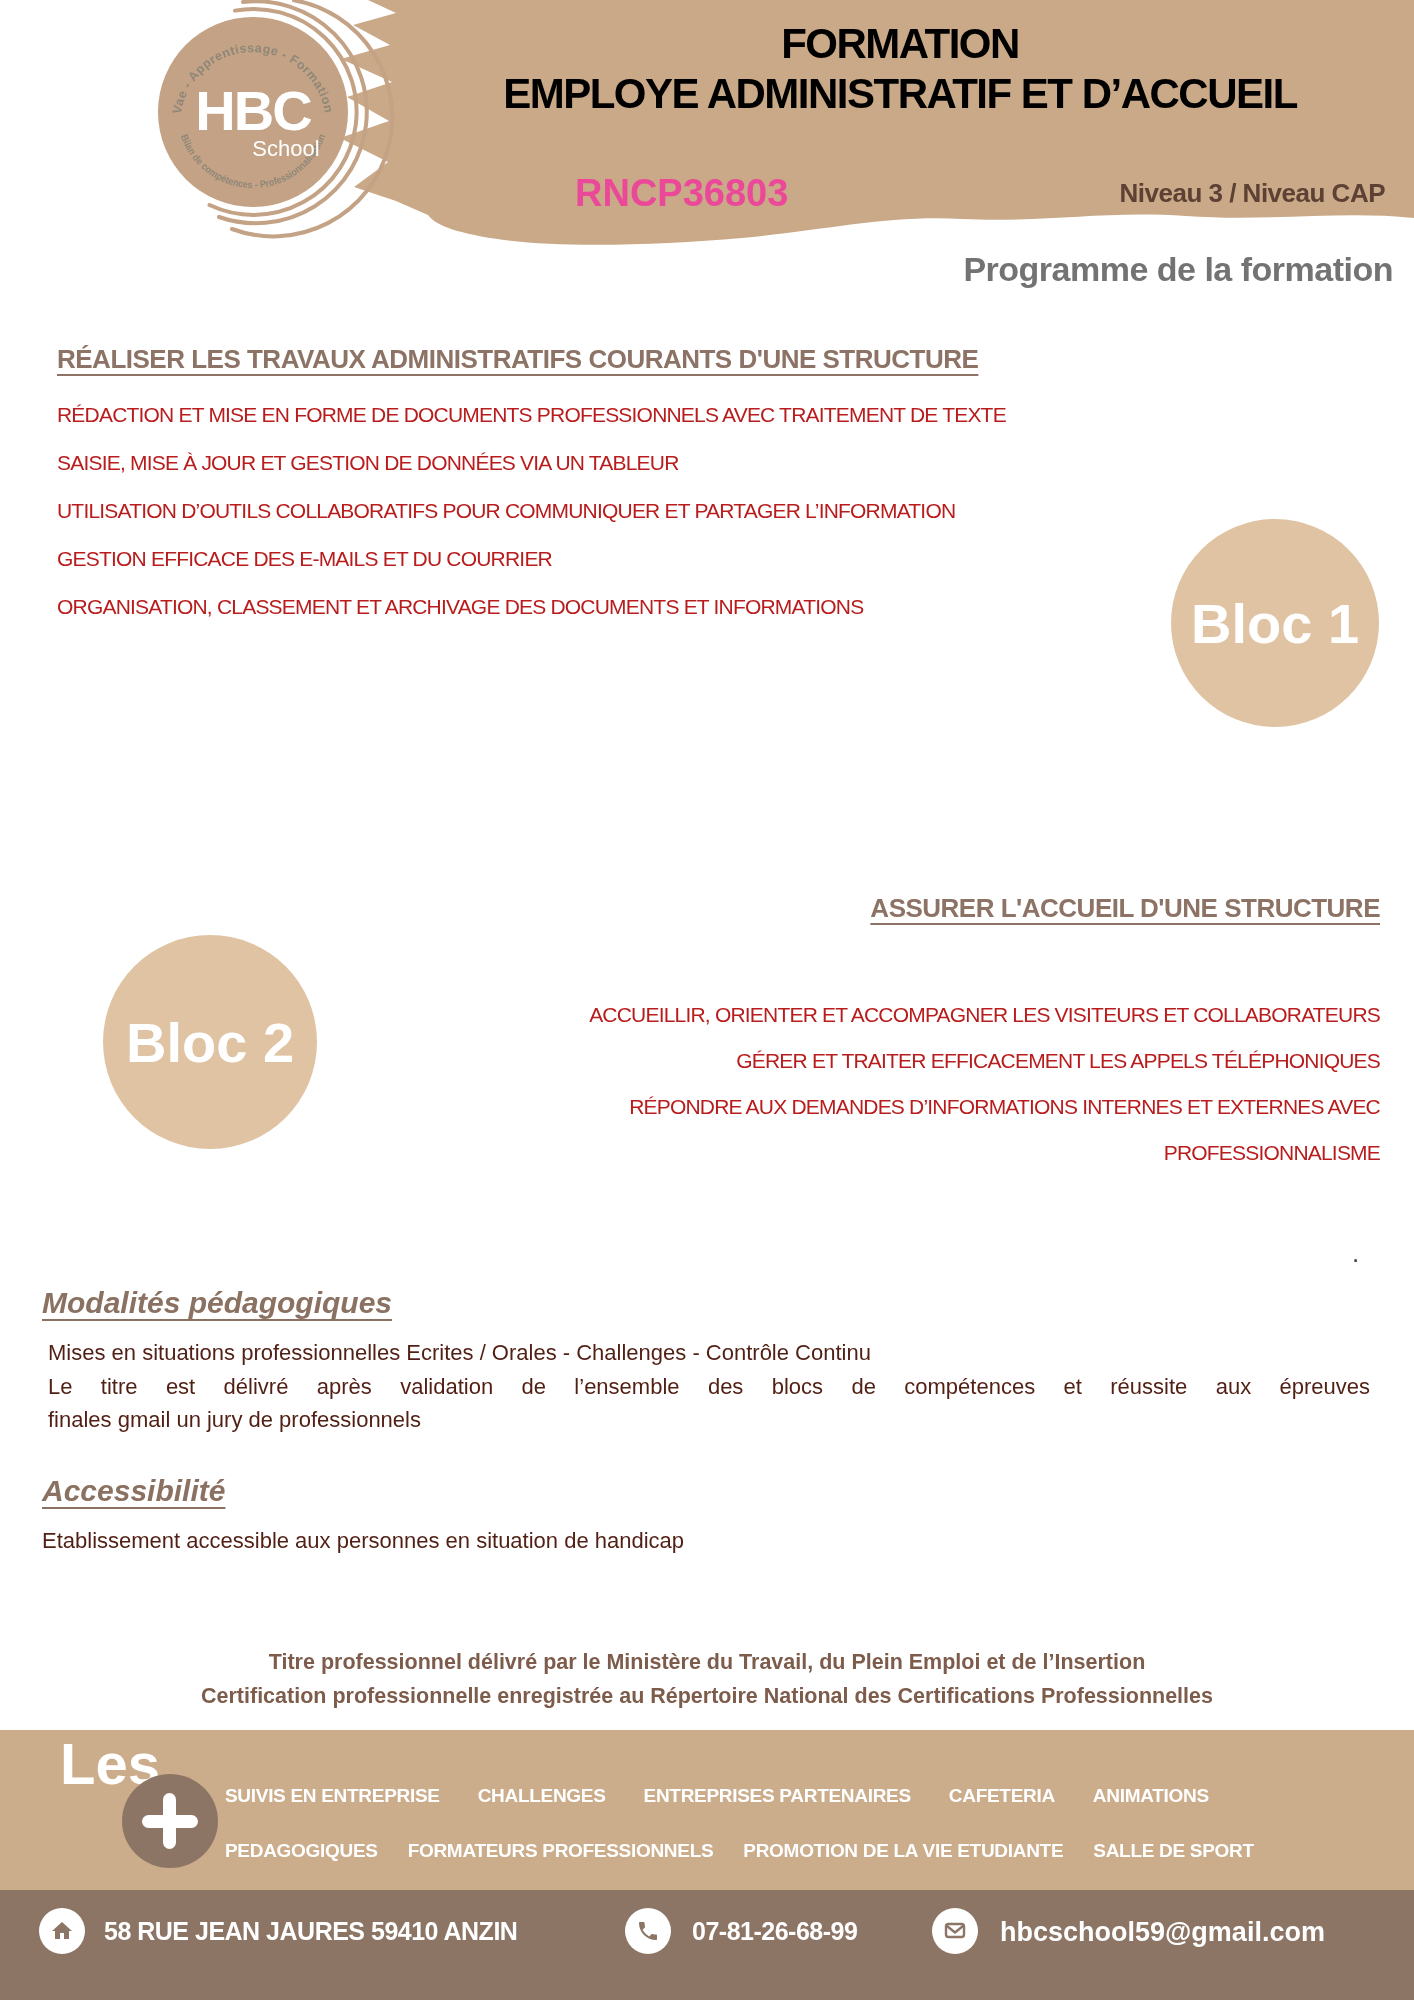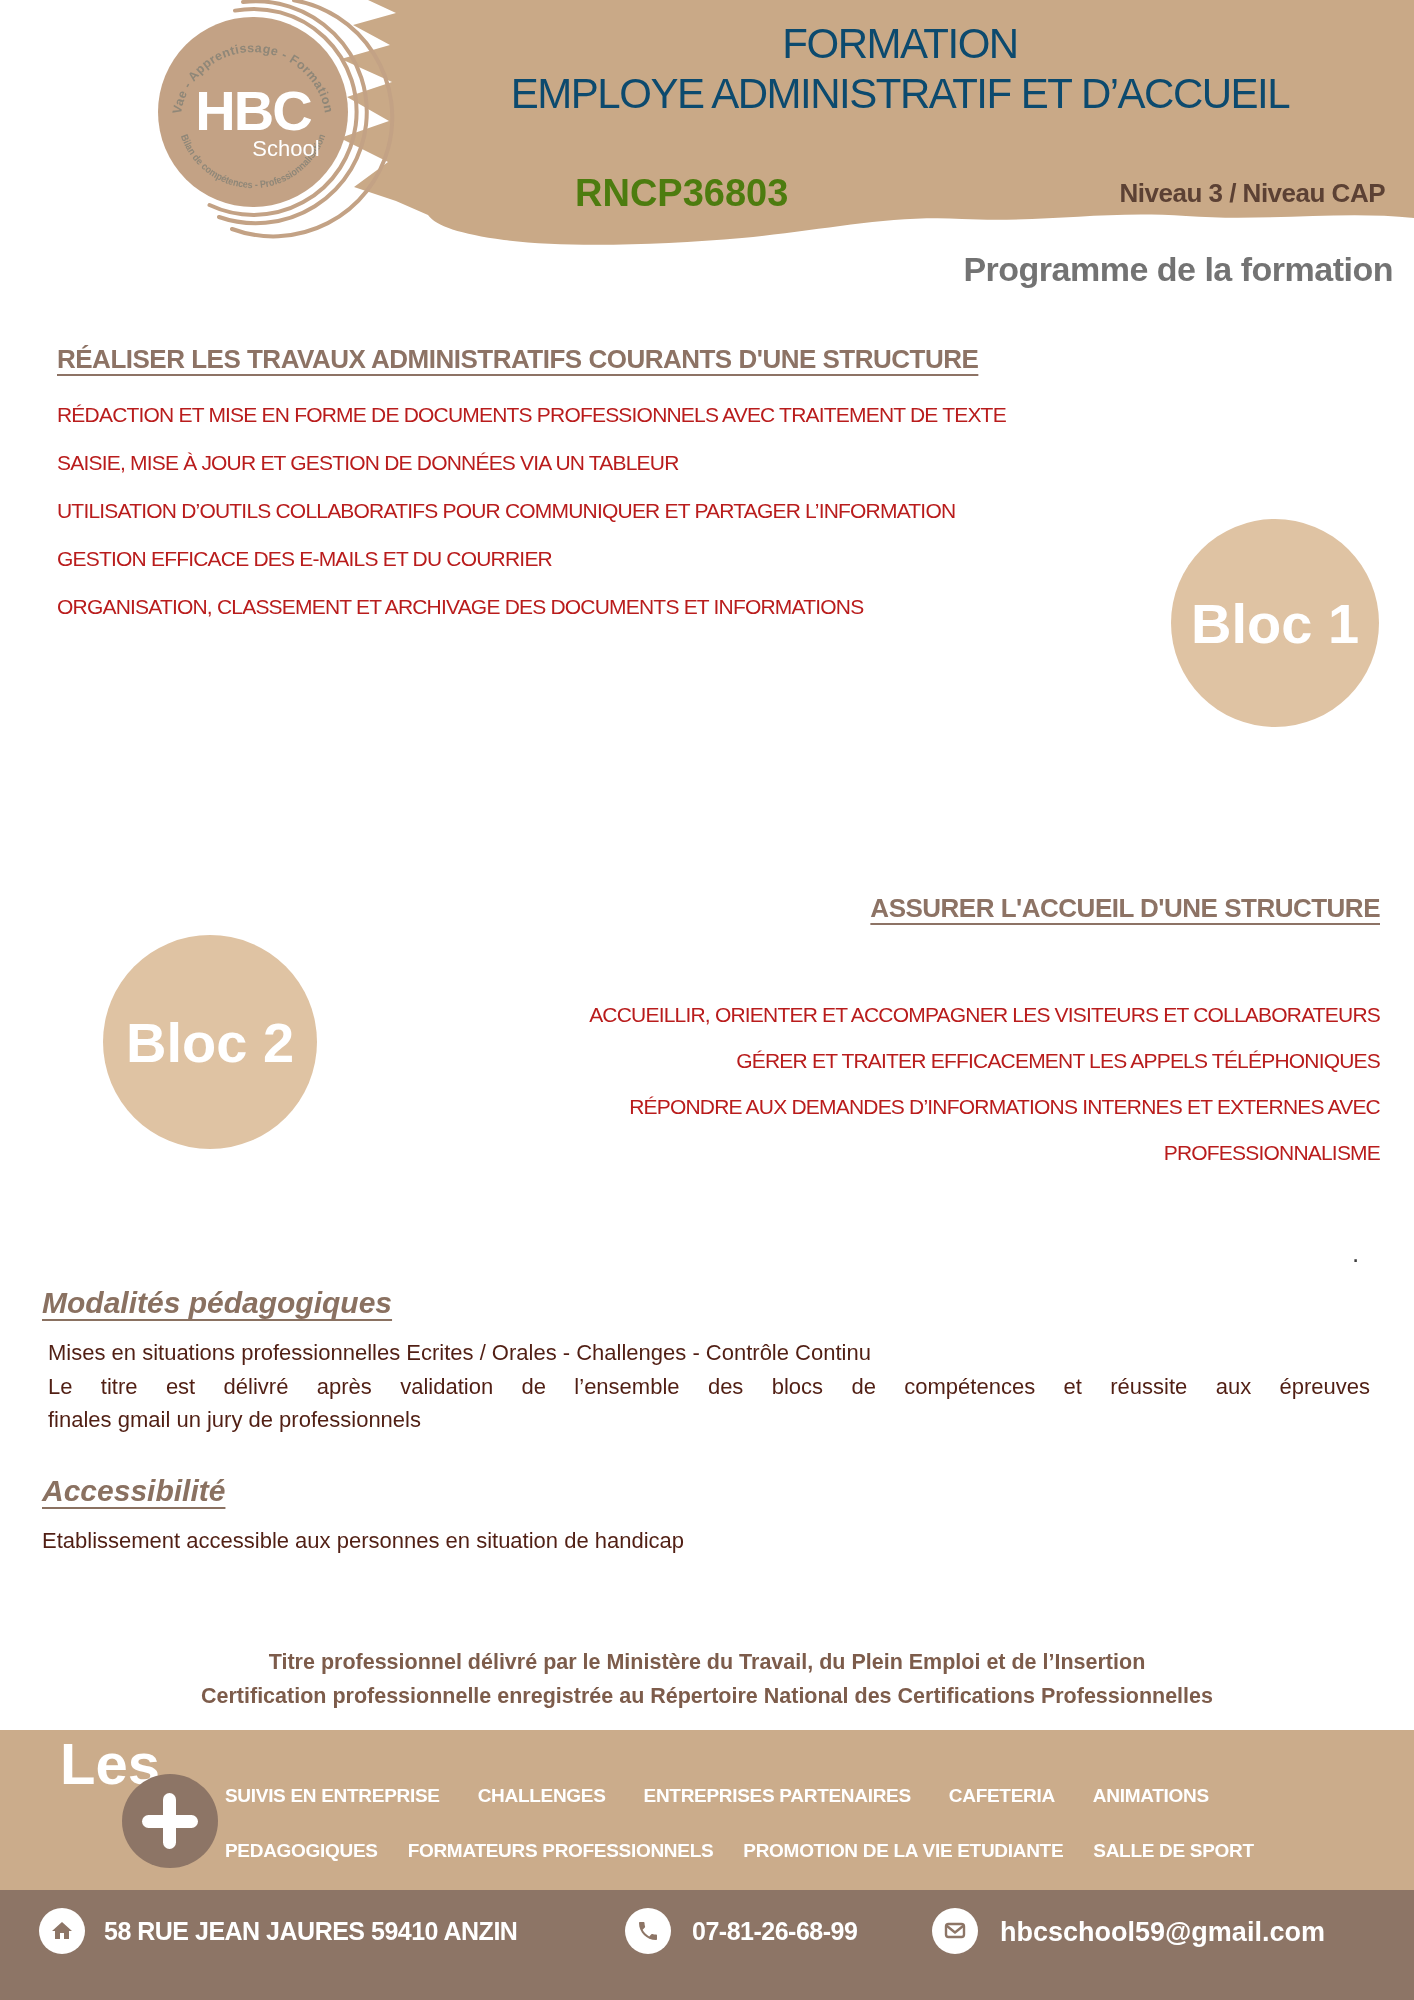--- a/index.html
+++ b/index.html
@@ -1,25 +1,25 @@
 <!DOCTYPE html>
 <html><head>
 <meta charset="utf-8">
 <style>
   html,body{margin:0;padding:0;background:#fff;}
   .page{position:relative;width:1414px;height:2000px;background:#ffffff;overflow:hidden;
         font-family:"Liberation Sans",sans-serif;}
   
   .banner-svg{position:absolute;left:0;top:0;}
   .logo-svg{position:absolute;left:58px;top:0;}
-  .banner-line{position:absolute;left:440px;width:920px;text-align:center;color:#0c4a6e;
-               font-weight:normal;font-size:42px;letter-spacing:-1.5px;}
+  .banner-line{position:absolute;left:440px;width:920px;text-align:center;color:#000000;
+               font-weight:bold;font-size:42px;letter-spacing:-1.5px;}
   .banner-line1{top:20px;}
   .banner-line2{top:70px;}
-  .rncp{position:absolute;left:575px;top:172px;color:#4d7c0f;font-weight:bold;font-size:38px;}
+  .rncp{position:absolute;left:575px;top:172px;color:#ec4899;font-weight:bold;font-size:38px;}
   .level{position:absolute;right:29px;top:178px;color:#5c4134;font-weight:bold;font-size:26px;letter-spacing:-0.5px;}
   .programme{position:absolute;right:21px;top:250px;color:#737373;font-weight:bold;font-size:34px;letter-spacing:-0.5px;}
   
   .sec-heading{color:#8d7365;font-weight:bold;font-size:26px;letter-spacing:-0.5px;
                text-decoration:underline;text-underline-offset:6px;text-decoration-thickness:2px;}
   .h1-pos{position:absolute;left:57px;top:344px;}
   .h2-pos{position:absolute;right:34px;top:893px;text-align:left;}
   .bloc-list{position:absolute;color:#b91c1c;font-size:21px;letter-spacing:-0.8px;}
   .bloc1-list{left:57px;top:402px;text-align:left;}
   .bloc2-list{right:34px;top:1002px;text-align:right;}

